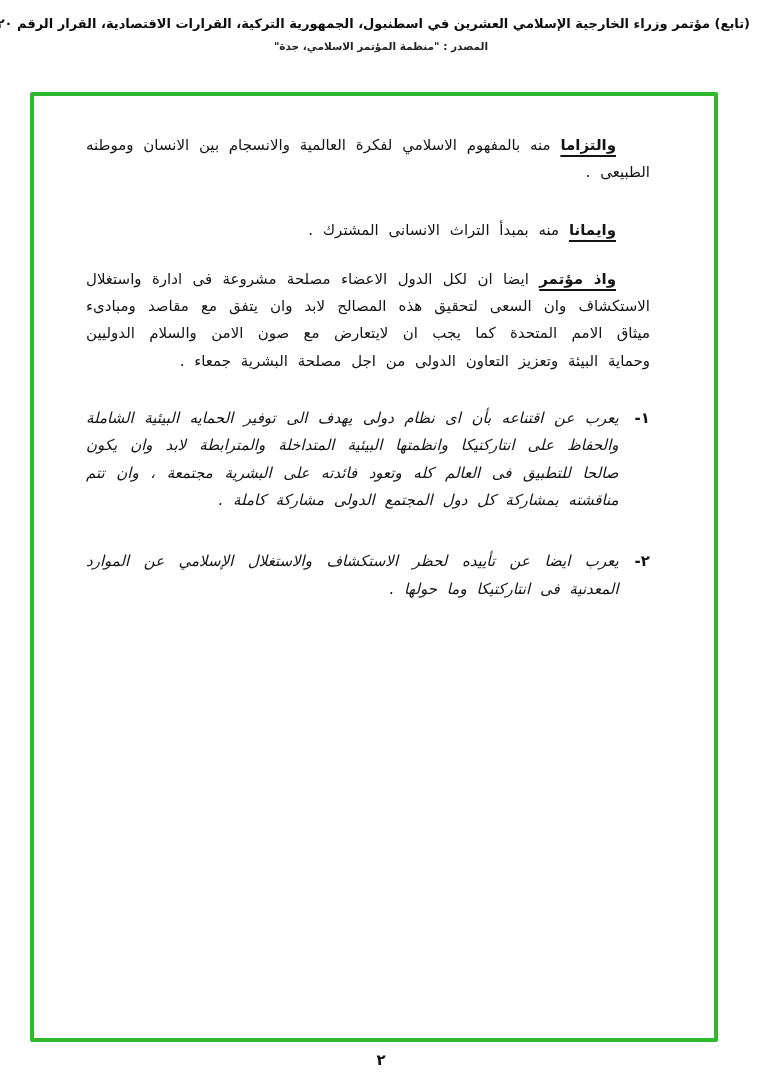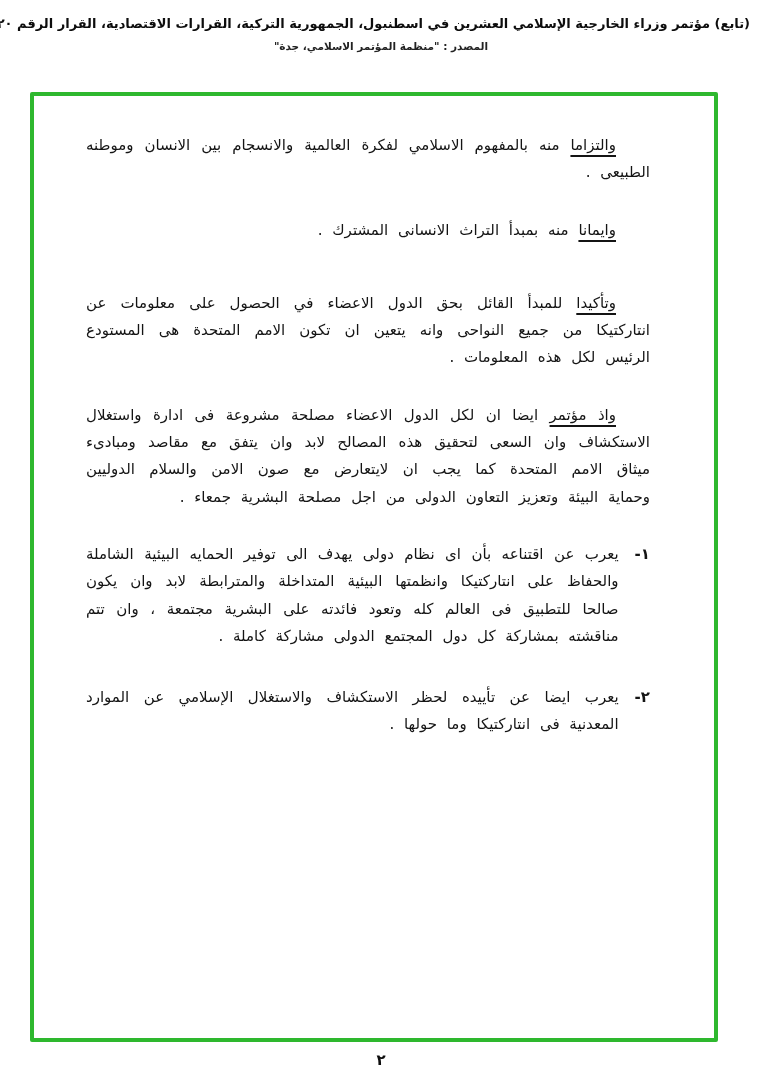--- a/index.html
+++ b/index.html
@@ -20,31 +20,31 @@
   .frame{
     position:absolute;left:30px;top:92px;width:688px;height:950px;
     border:4px solid #2eb82e;border-radius:2px;background:#ffffff;box-sizing:border-box;
   }
   .content{
     direction:rtl;text-align:justify;
     padding:36px 64px 20px 52px;
     font-size:15px;line-height:1.82;word-spacing:5px;color:#141414;
   }
   .para{margin:0 0 30px 0;text-indent:34px;}
-  .para:nth-of-type(2){margin-bottom:46px;}
+  .para:nth-of-type(2){margin-bottom:22px;}
   .lead{
-    font-weight:normal;
+    font-weight:bold;
     text-decoration:underline;
     text-decoration-thickness:1.5px;
     text-underline-offset:5px;
   }
   .items{margin-top:6px;}
   .item{display:flex;gap:16px;margin-bottom:34px;}
   .item-num{flex:0 0 auto;font-weight:bold;white-space:nowrap;}
-  .item-text{flex:1 1 auto;}
+  .item-text{flex:1 1 auto;font-style:italic;}
   
   .page-num{
     position:absolute;left:0;right:0;bottom:12px;text-align:center;
     font-size:15px;font-weight:bold;color:#0d0d0d;
   }
 </style>
 </head>
 <body>
 
 <div class="screen">
@@ -59,23 +59,20 @@
 
       <p class="para">
         <span class="lead">والتزاما</span><span> منه بالمفهوم الاسلامي لفكرة العالمية والانسجام بين الانسان وموطنه الطبيعى .</span>
       </p>
 
       <p class="para">
         <span class="lead">وايمانا</span><span> منه بمبدأ التراث الانسانى المشترك .</span>
       </p>
 
 
-      <p class="para">
-        <span class="lead">وتأكيدا</span><span> للمبدأ القائل بحق الدول الاعضاء في الحصول على معلومات عن انتاركتيكا من جميع النواحى وانه يتعين ان تكون الامم المتحدة هى المستودع الرئيس لكل هذه المعلومات .</span>
-      </p>
 
       <p class="para">
         <span class="lead">واذ مؤتمر</span><span> ايضا ان لكل الدول الاعضاء مصلحة مشروعة فى ادارة واستغلال الاستكشاف وان السعى لتحقيق هذه المصالح لابد وان يتفق مع مقاصد ومبادىء ميثاق الامم المتحدة كما يجب ان لايتعارض مع صون الامن والسلام الدوليين وحماية البيئة وتعزيز التعاون الدولى من اجل مصلحة البشرية جمعاء .</span>
       </p>
 
 
       <div class="items">
         <div class="item">
           <span class="item-num">١-</span>
           <div class="item-text">يعرب عن اقتناعه بأن اى نظام دولى يهدف الى توفير الحمايه البيئية الشاملة والحفاظ على انتاركتيكا وانظمتها البيئية المتداخلة والمترابطة لابد وان يكون صالحا للتطبيق فى العالم كله وتعود فائدته على البشرية مجتمعة ، وان تتم مناقشته بمشاركة كل دول المجتمع الدولى مشاركة كاملة .</div>

